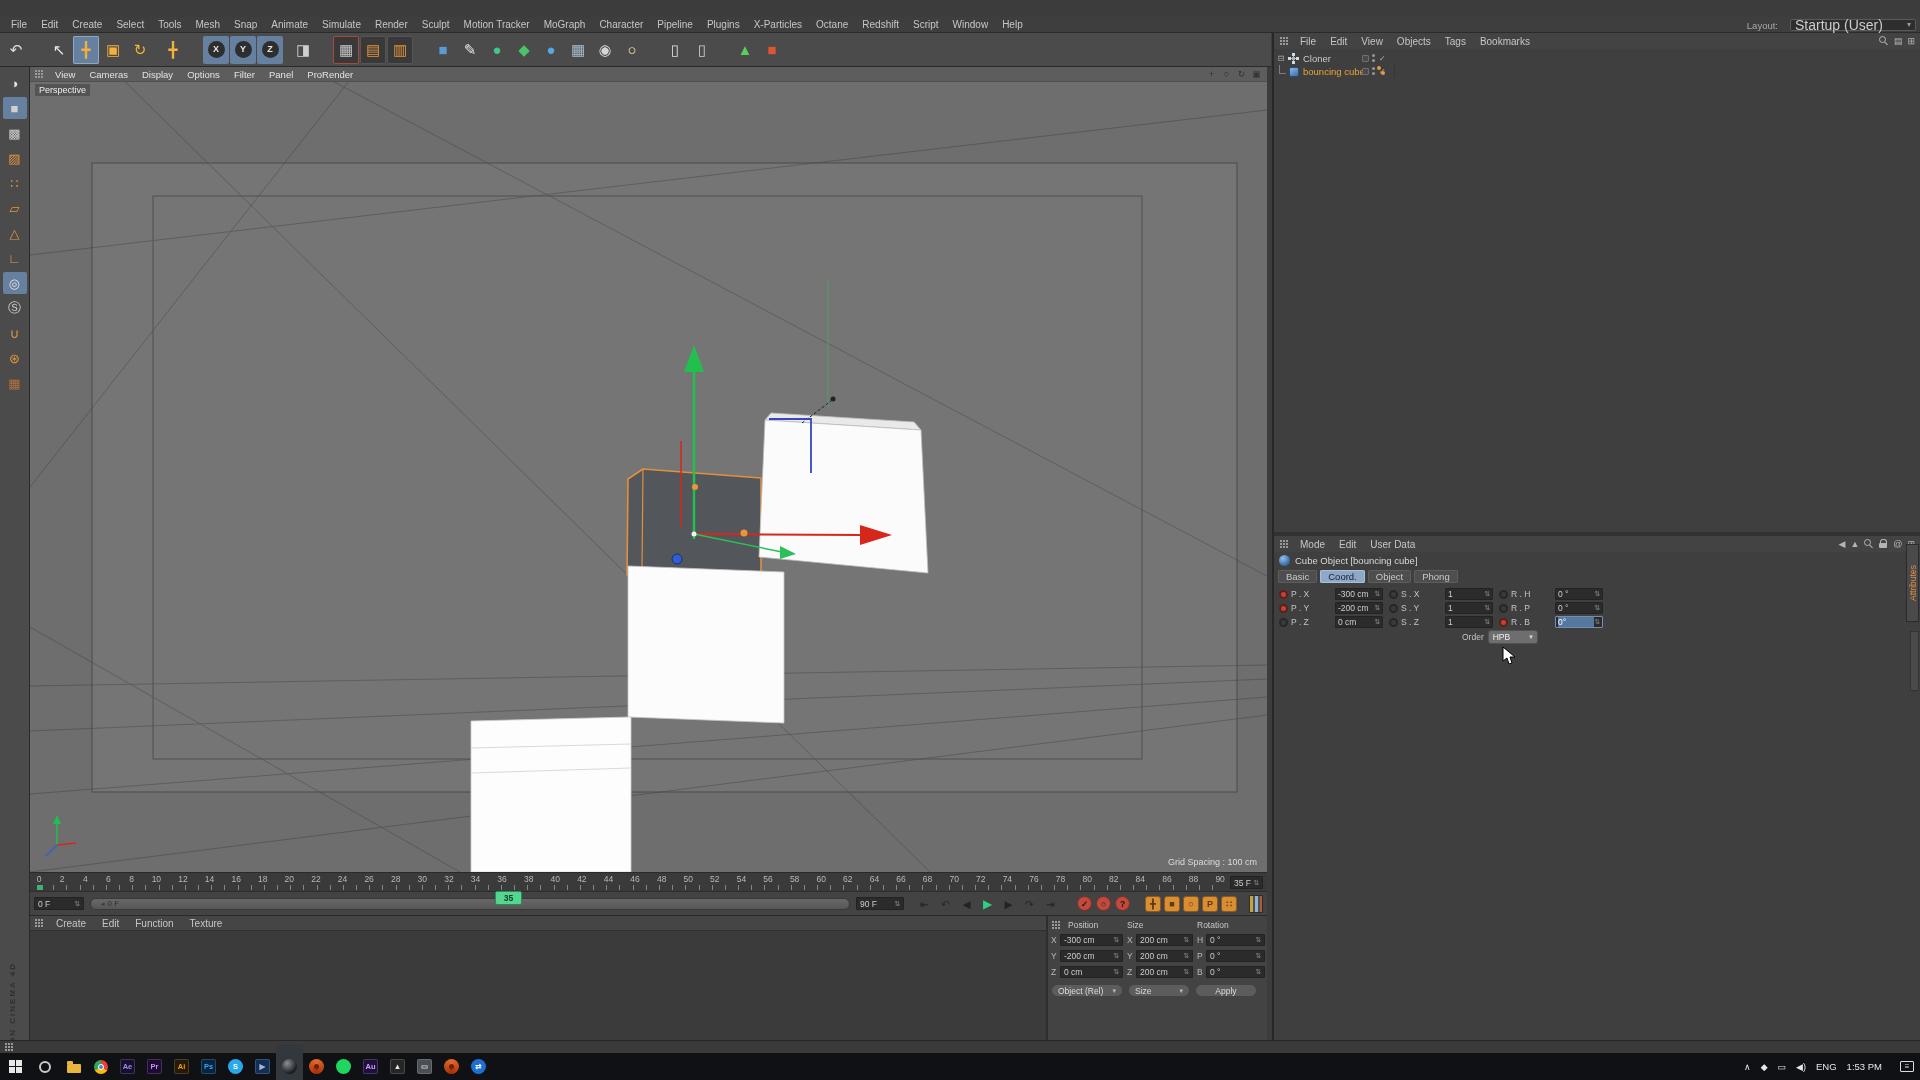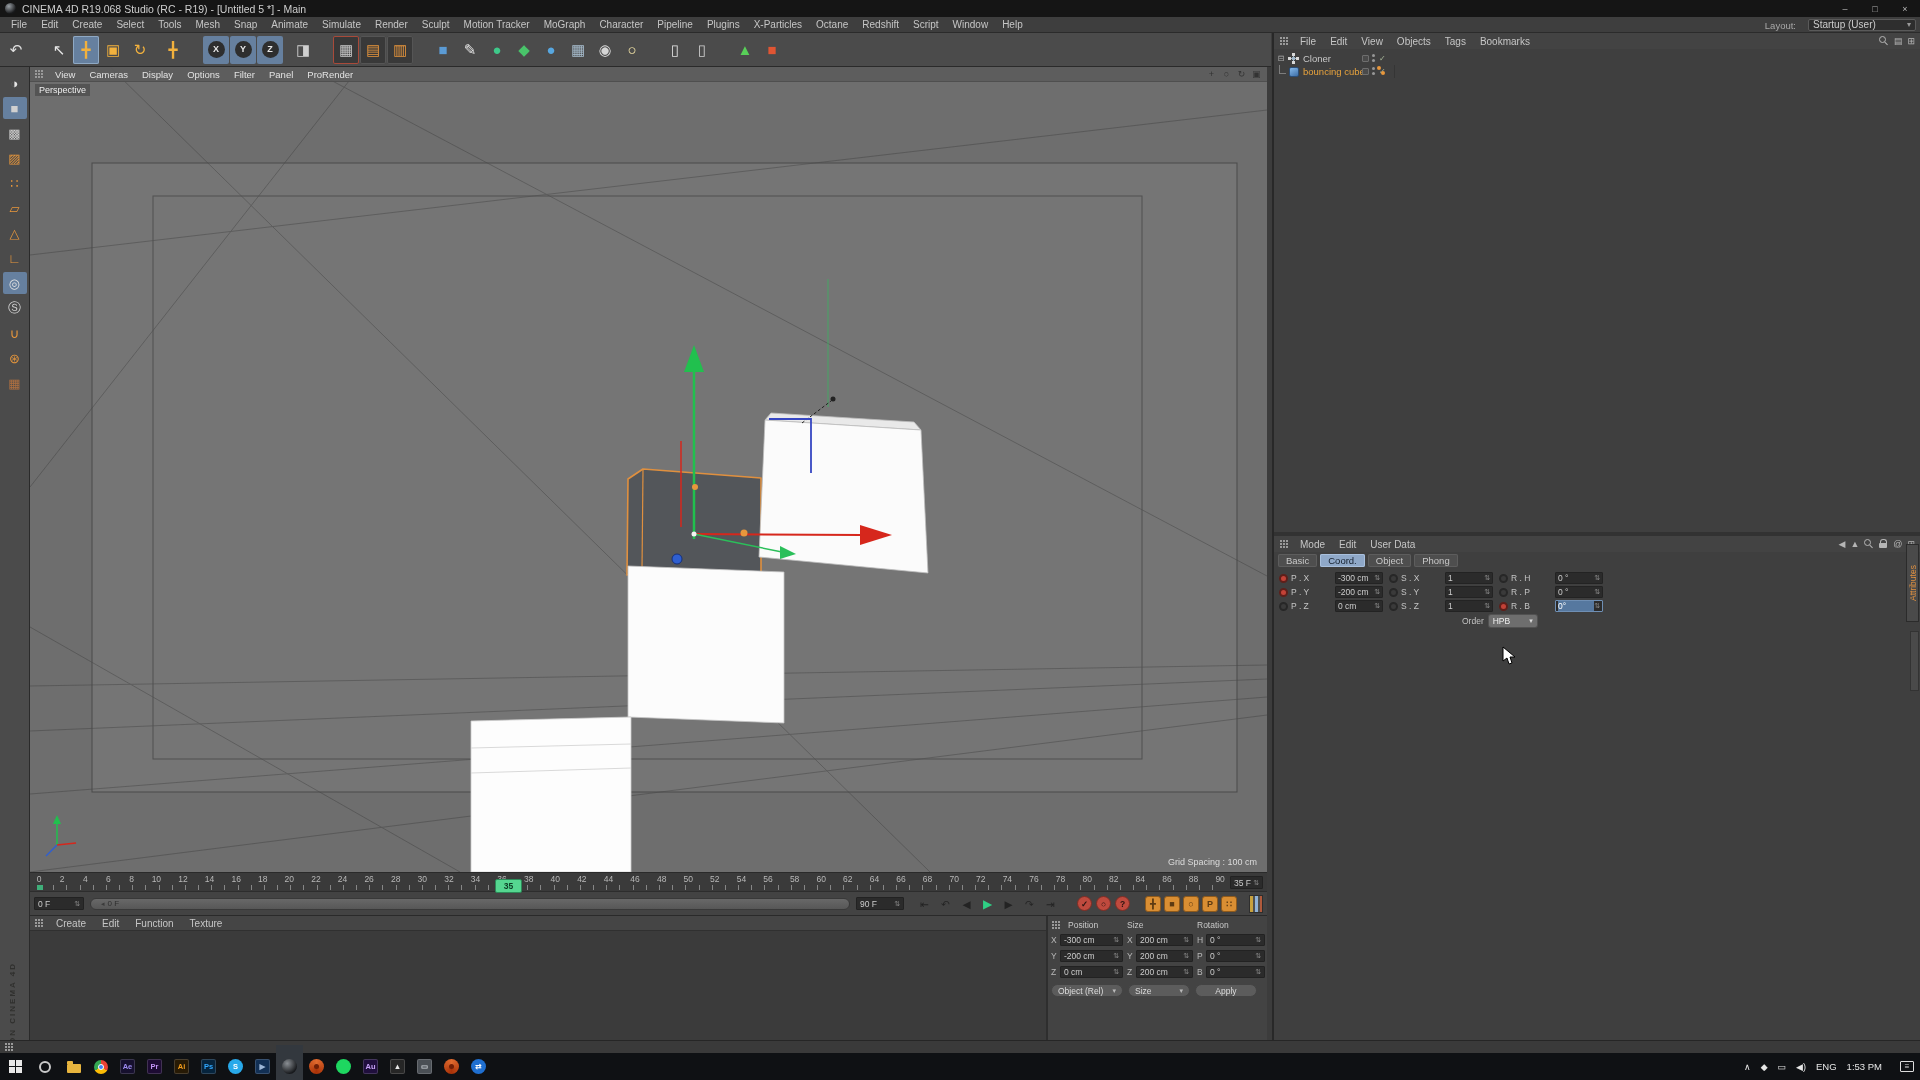--- a/index.html
+++ b/index.html
@@ -10,21 +10,21 @@
   .titlebar{position:absolute;left:0;top:0;width:1920px;height:17px;background:#151515;display:flex;align-items:center;padding-left:5px}
   .app-logo{width:11px;height:11px;border-radius:50%;background:radial-gradient(circle at 35% 30%,#9aa0a6,#17181a 70%)}
   .tb-title{color:#cfcfcf;font-size:10.5px;margin-left:6px;white-space:nowrap}
   .tb-controls{margin-left:auto;display:flex}
   .tb-btn{width:30px;height:17px;display:grid;place-items:center;color:#b5b5b5;font-size:9px}
 
   
   .menubar{position:absolute;left:0;top:17px;width:1920px;height:16px;background:#3e3e3e;border-bottom:1px solid #2b2b2b;display:flex;align-items:center;padding:0 4px;font-size:10px;color:#c6c6c6}
   .menu-item{padding:1px 7px;white-space:nowrap}
   .layout{margin-left:auto;display:flex;align-items:flex-end;gap:12px;color:#a8a8a8;font-size:9.5px}
-  .layout-select{width:108px;height:12px;background:#2e2e2e;border:1px solid #5a5a5a;border-radius:2px;color:#cccccc;font-size:10px;padding:0 4px;display:flex;align-items:center}
+  .layout-select{width:126px;height:12px;background:#2e2e2e;border:1px solid #5a5a5a;border-radius:2px;color:#cccccc;font-size:14px;padding:0 4px;display:flex;align-items:center}
   .layout-select::after{content:"▾";margin-left:auto;color:#999;font-size:8px}
 
   
   .toolbar{position:absolute;left:0;top:33px;width:1271px;height:34px;background:#4b4b4b;border-bottom:1px solid #2a2a2a;display:flex;align-items:center;padding-left:3px;gap:1px}
   .tbi{width:26px;height:28px;display:grid;place-items:center;font-size:15px;border-radius:2px;flex:none}
   .tbi .g{line-height:1}
   .tbi.gap{margin-left:16px}
   .tbi.sgap{margin-left:6px}
   .tbi.active{background:#66809f;box-shadow:inset 0 0 0 1px #8fa9c4}
   .tbi.axis{background:#66809f}
@@ -48,21 +48,21 @@
   .vp-cam-label{position:absolute;z-index:3;top:17px;left:5px;background:rgba(58,58,58,.5);color:#ededed;font-size:9px;padding:0 4px;line-height:12px}
   .vp-grid-spacing{position:absolute;z-index:3;bottom:5px;right:10px;color:#dcdcdc;font-size:9px}
 
   
   .timeline{position:absolute;left:30px;top:872px;width:1237px;height:43px;background:#434343;border-top:1px solid #2a2a2a}
   .ruler{position:relative;height:19px;background:#3a3a3a;border-bottom:1px solid #2d2d2d}
   .ruler-labels{position:absolute;left:6px;right:42px;top:1px;display:flex;justify-content:space-between;color:#b8b8b8;font-size:8.5px}
   .ruler-labels span{min-width:6px;text-align:center}
   .ruler-ticks{position:absolute;left:10px;right:46px;bottom:1px;height:5px;background:repeating-linear-gradient(90deg,#868686 0 1px,transparent 1px 13.17px)}
   .key0{position:absolute;left:7px;bottom:1px;width:6px;height:5px;background:#3fae79}
-  .playhead{position:absolute;left:465px;top:6px;width:27px;height:14px;background:#55d690;border:1px solid #2c8a58;border-radius:2px;color:#0d3a24;font-size:8.5px;font-weight:bold;display:grid;place-items:center}
+  .playhead{position:absolute;left:465px;top:18px;width:27px;height:14px;background:#55d690;border:1px solid #2c8a58;border-radius:2px;color:#0d3a24;font-size:8.5px;font-weight:bold;display:grid;place-items:center}
   .cur-frame{position:absolute;right:4px;top:3px;width:33px}
   .tl-field{height:13px;background:#2b2b2b;border:1px solid #222;color:#cccccc;font-size:8.5px;display:flex;align-items:center;padding:0 3px;border-radius:1px}
   .tl-field::after{content:"⇅";margin-left:auto;color:#888;font-size:7px}
   .transport{height:23px;display:flex;align-items:center;padding:0 4px}
   .tl-start{width:50px;flex:none}
   .tl-slider{flex:1;height:12px;margin:0 6px;background:linear-gradient(#686868,#575757);border:1px solid #393939;border-radius:6px;color:#2e2e2e;font-size:8px;display:flex;align-items:center;padding-left:10px}
   .tl-slider::before{content:"◂";margin-right:3px;font-size:7px;color:#3a3a3a}
   .tl-end{width:48px;flex:none}
   .tp-btn{width:21px;height:17px;display:grid;place-items:center;color:#232323;font-size:10.5px;flex:none}
   .tp-btn.play{color:#2fcf84;font-size:12px}
@@ -187,30 +187,20 @@
   .lock::before{content:"";position:absolute;width:5px;height:4px;border:1.3px solid #b5b5b5;border-bottom:none;border-radius:3px 3px 0 0;left:1px;top:0}
   .lock::after{content:"";position:absolute;width:8px;height:5px;background:#b5b5b5;border-radius:1px;left:0;top:4px}
 
   .cursor{position:absolute;z-index:9;pointer-events:none}
 </style>
 </head>
 <body>
 
 <div class="app">
 
-  <div class="titlebar">
-    <span class="app-logo"></span>
-    <span class="tb-title">CINEMA 4D R19.068 Studio (RC - R19) - [Untitled 5 *] - Main</span>
-    <div class="tb-controls">
-
-    <span class="tb-btn">–</span>
-        <span class="tb-btn">□</span>
-        <span class="tb-btn">×</span>
-      </div>
-  </div>
 
   <div class="menubar">
     <span style="display:flex">
 
     <span class="menu-item">File</span>
         <span class="menu-item">Edit</span>
         <span class="menu-item">Create</span>
         <span class="menu-item">Select</span>
         <span class="menu-item">Tools</span>
         <span class="menu-item">Mesh</span>
@@ -720,20 +710,24 @@
         <span class="corner-icons">
 
         <span>◀</span>
             <span>▲</span>
             <span class=" mag"></span>
             <span class=" lock"></span>
             <span>@</span>
             <span>⊞</span>
           </span>
       </div>
+      <div class="am-title">
+        <span class="am-obj-icon"></span>
+        <span>Cube Object [bouncing cube]</span>
+      </div>
       <div class="am-tabs">
 
       <span class="am-tab">Basic</span>
           <span class="am-tab active">Coord.</span>
           <span class="am-tab">Object</span>
           <span class="am-tab">Phong</span>
         </div>
       <div class="coord-grid">
 
           <div class="crow">

